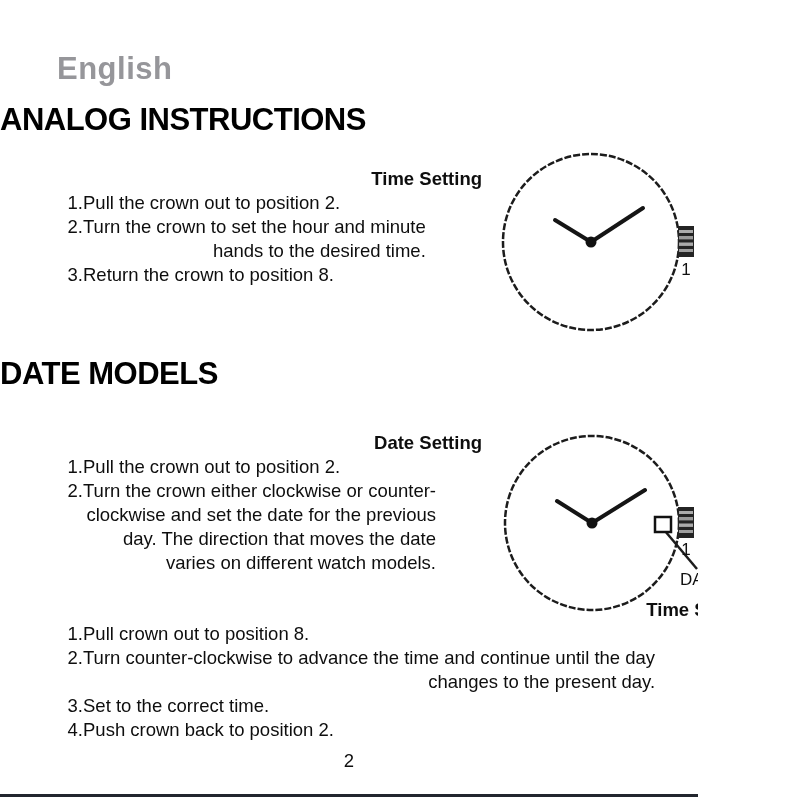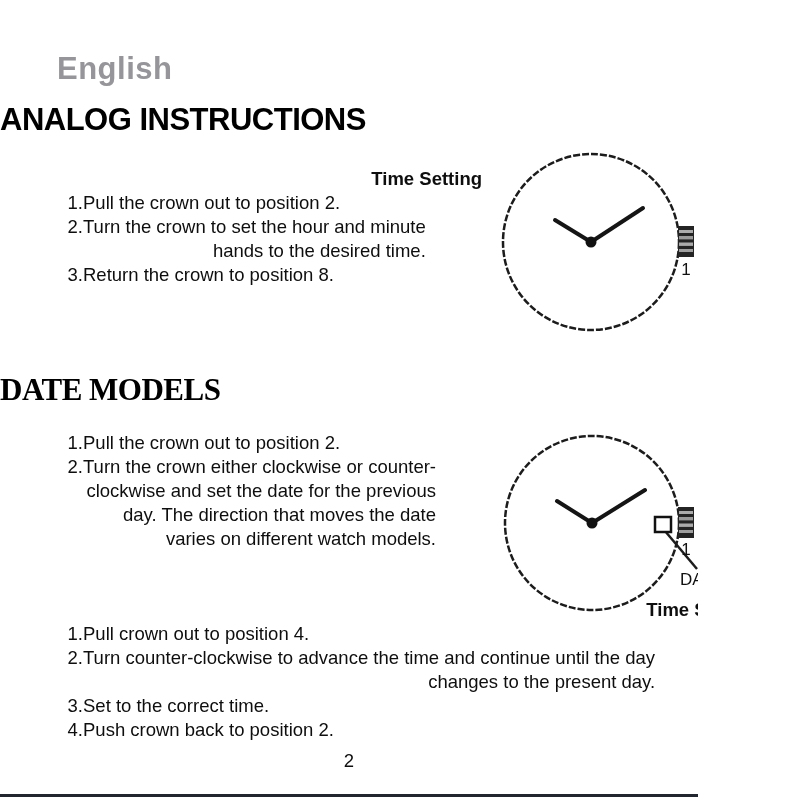--- a/index.html
+++ b/index.html
@@ -11,21 +11,21 @@
     position: absolute; left: 57px; top: 53px;
     font-size: 31px; font-weight: bold; line-height: 1;
     color: #96969a; letter-spacing: 0.5px;
   }
   .section-title {
     position: absolute; left: 0; width: 100%; text-align: left;
     font-size: 31px; font-weight: bold; line-height: 1;
     color: #000; letter-spacing: -0.5px;
   }
   .title-analog { top: 104px; }
-  .title-date-models { top: 374px; font-family: Liberation Serif, serif; }
+  .title-date-models { top: 358px; }
 
   .text-block {
     position: absolute; left: 57px;
     font-size: 18.5px; line-height: 24px; color: #0e0e0e; text-align: right;
   }
   .block-ts1 { top: 167px; width: 425px; }
   .block-ds  { top: 431px; width: 425px; }
   .block-ts2 { top: 598px; width: 700px; }
   .block-heading { font-weight: bold; }
   .step { display: flex; }
@@ -88,20 +88,21 @@
     <circle cx="96" cy="102" r="5.5" fill="#111"></circle>
     <use href="#crownblock" x="183" y="86"></use>
     <use href="#crownblock" x="207" y="86"></use>
     <text x="191" y="135" text-anchor="middle">1</text>
     <text x="215" y="135" text-anchor="middle">2</text>
   </svg>
 
   <div class="section-title title-date-models">DATE MODELS</div>
 
   <section class="text-block block-ds">
+    <div class="block-heading">Date Setting</div>
     <div class="step">
       <span class="step-num">1.</span>
       <span class="step-text">Pull the crown out to position 2.</span>
     </div>
     <div class="step">
       <span class="step-num">2.</span>
       <span class="step-text">Turn the crown either clockwise or counter-
 clockwise and set the date for the previous
 day. The direction that moves the date
 varies on different watch models.</span>
@@ -121,21 +122,21 @@
     <text x="196" y="130" text-anchor="middle">1</text>
     <text x="219" y="130" text-anchor="middle">2</text>
     <text x="242" y="130" text-anchor="middle">3</text>
     <text x="190" y="160" text-anchor="start">DATE</text>
   </svg>
 
   <section class="text-block block-ts2">
     <div class="block-heading">Time Setting</div>
     <div class="step">
       <span class="step-num">1.</span>
-      <span class="step-text">Pull crown out to position 4.</span>
+      <span class="step-text">Pull crown out to position 8.</span>
     </div>
     <div class="step">
       <span class="step-num">2.</span>
       <span class="step-text">Turn counter-clockwise to advance the time and continue until the day
 changes to the present day.</span>
     </div>
     <div class="step">
       <span class="step-num">3.</span>
       <span class="step-text">Set to the correct time.</span>
     </div>

